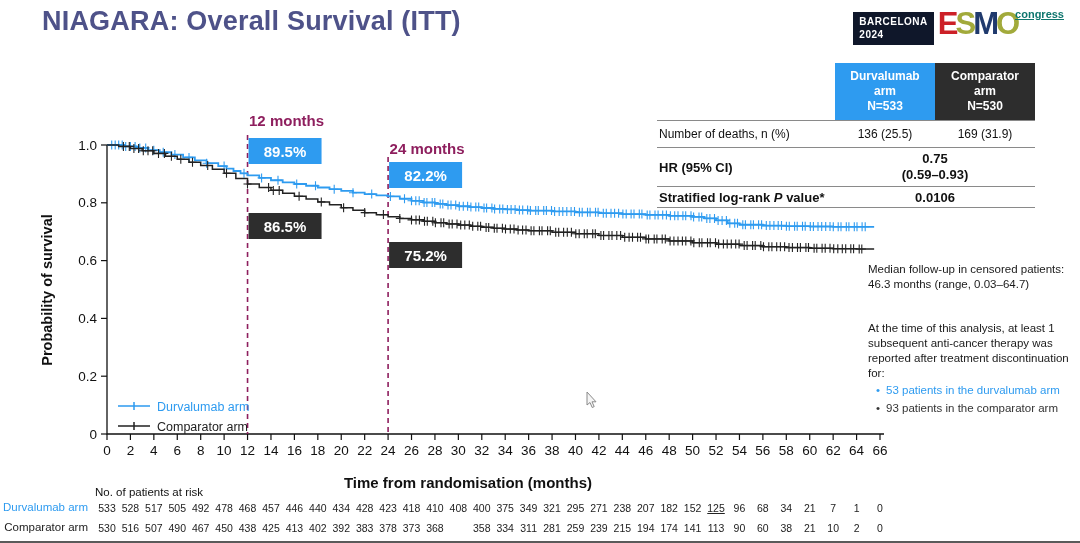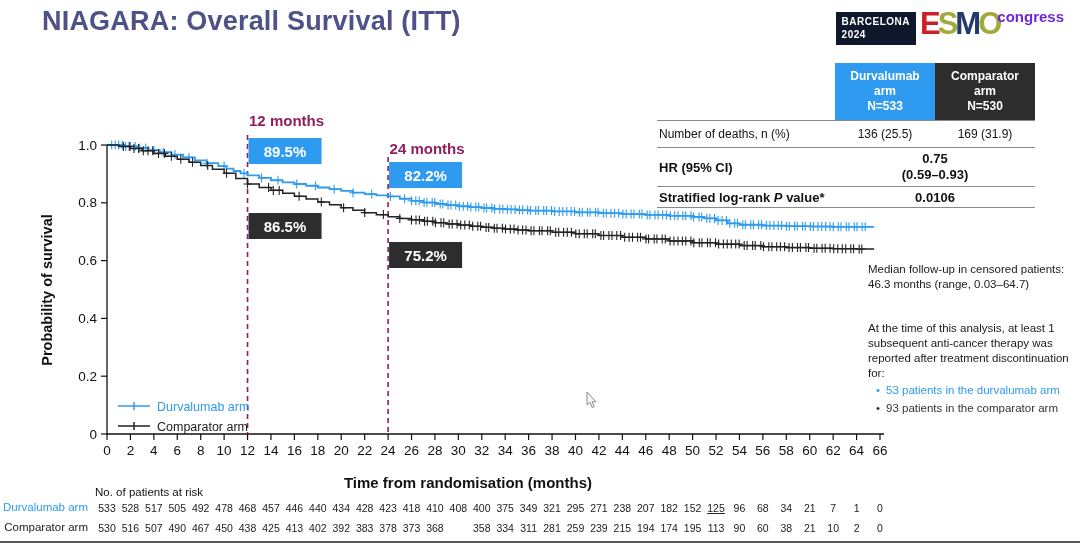--- a/index.html
+++ b/index.html
@@ -5,21 +5,21 @@
   html,body{margin:0;padding:0;background:#e8e8e8;}
   .slide{position:relative;width:1080px;height:543px;background:#ffffff;overflow:hidden;
          font-family:"Liberation Sans",sans-serif;border-bottom:2px solid #5a5a5a;box-sizing:border-box;}
   
   .page-title{position:absolute;left:42px;top:6px;font-size:27px;font-weight:bold;color:#4e5289;letter-spacing:.2px;}
   .logo{position:absolute;right:16px;top:8px;display:flex;align-items:flex-start;}
   .venue-box{background:#0f172a;color:#fff;font-size:10px;font-weight:bold;line-height:1.25;
              padding:4px 6px;margin-top:4px;letter-spacing:.5px;}
   .esmo-letters{display:flex;margin-left:4px;}
   .esmo-letters span{font-size:31px;font-weight:800;letter-spacing:-3px;line-height:1.0;}
-  .congress{color:#6d28d9;font-size:15px;font-weight:bold;margin-left:-2px;margin-top:0;}
+  .congress{color:#0f766e;font-size:11px;font-weight:bold;margin-left:-2px;margin-top:0;text-decoration:underline;}
   
   .stats{position:absolute;left:657px;top:63px;width:378px;font-size:12px;color:#111;}
   .col-hdr{position:absolute;top:0;height:57px;width:100px;color:#fff;font-weight:bold;font-size:12px;
            text-align:center;display:flex;flex-direction:column;justify-content:center;line-height:1.25;}
   .trow{position:absolute;left:0;width:378px;display:flex;align-items:center;box-sizing:border-box;
         border-top:1.5px solid #8a8a8a;}
   .trow .lbl{width:178px;padding-left:2px;box-sizing:border-box;}
   .val{width:100px;text-align:center;}
   .val-span{position:absolute;left:178px;width:200px;text-align:center;font-weight:bold;font-size:13px;line-height:1.25;}
   .bold-lbl{font-weight:bold;font-size:13px;}
@@ -264,21 +264,21 @@
       <span class="risk-cell" style="left: 443.364px; top: 522px; margin-top: 24px;">363</span>
       <span class="risk-cell" style="left: 466.788px; top: 522px;">358</span>
       <span class="risk-cell" style="left: 490.212px; top: 522px;">334</span>
       <span class="risk-cell" style="left: 513.636px; top: 522px;">311</span>
       <span class="risk-cell" style="left: 537.061px; top: 522px;">281</span>
       <span class="risk-cell" style="left: 560.485px; top: 522px;">259</span>
       <span class="risk-cell" style="left: 583.909px; top: 522px;">239</span>
       <span class="risk-cell" style="left: 607.333px; top: 522px;">215</span>
       <span class="risk-cell" style="left: 630.758px; top: 522px;">194</span>
       <span class="risk-cell" style="left: 654.182px; top: 522px;">174</span>
-      <span class="risk-cell" style="left: 677.606px; top: 522px;">195</span>
+      <span class="risk-cell" style="left: 677.606px; top: 522px;">141</span>
       <span class="risk-cell" style="left: 701.03px; top: 522px;">113</span>
       <span class="risk-cell" style="left: 724.455px; top: 522px;">90</span>
       <span class="risk-cell" style="left: 747.879px; top: 522px;">60</span>
       <span class="risk-cell" style="left: 771.303px; top: 522px;">38</span>
       <span class="risk-cell" style="left: 794.727px; top: 522px;">21</span>
       <span class="risk-cell" style="left: 818.152px; top: 522px;">10</span>
       <span class="risk-cell" style="left: 841.576px; top: 522px;">2</span>
       <span class="risk-cell" style="left: 865px; top: 522px;">0</span>
     </div>
 

